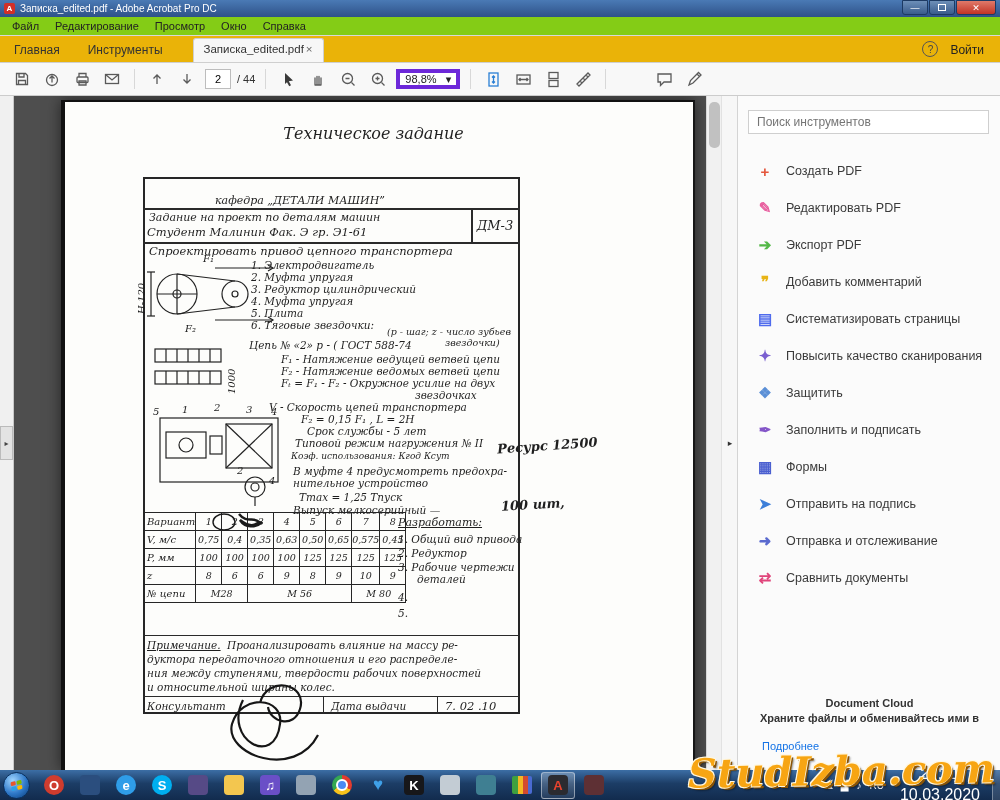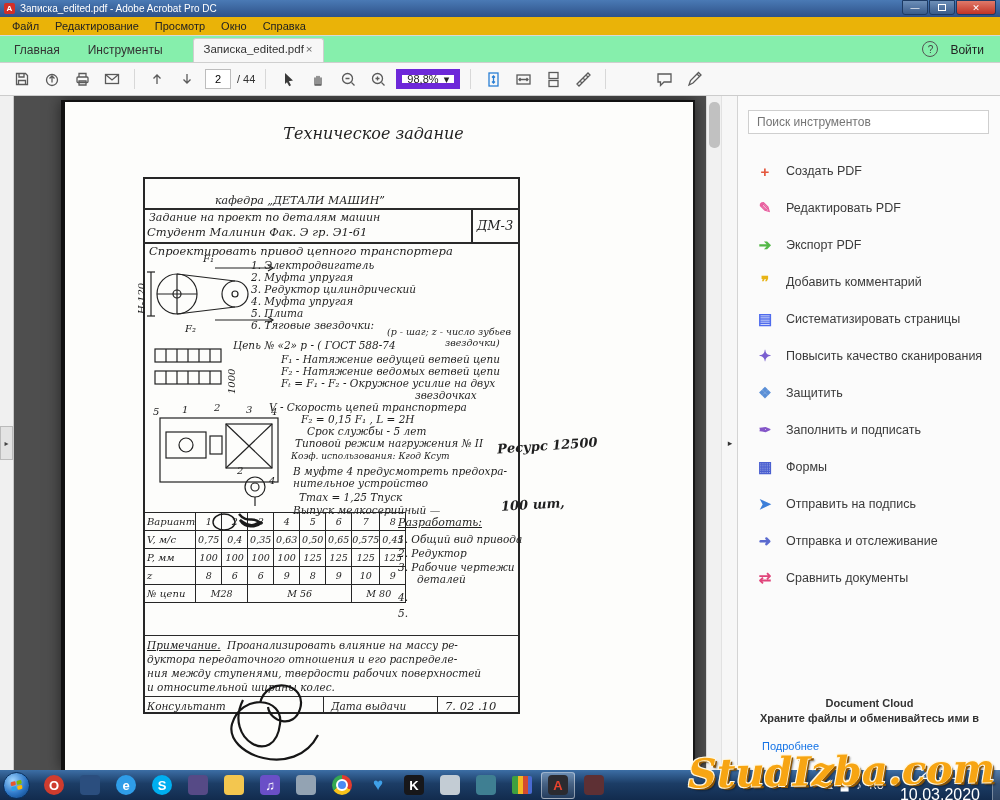--- a/index.html
+++ b/index.html
@@ -6,37 +6,37 @@
 body{width:1000px;height:800px;font-family:"Liberation Sans",sans-serif;overflow:hidden;background:#4e4e4e}
 .app{position:relative;width:1000px;height:800px;background:#4e4e4e;overflow:hidden}
 
 .titlebar{position:absolute;left:0;top:0;width:100%;height:17px;background:linear-gradient(#4a7ab5,#2e5188);display:flex;align-items:center;padding:0 4px;color:#fff;font-size:10px;z-index:10}
 .tb-logo{width:11px;height:11px;background:#d22f27;color:#fff;font-size:8px;line-height:11px;text-align:center;border-radius:2px;margin-right:5px;font-weight:bold}
 .win-controls{margin-left:auto;display:flex;align-self:flex-start}
 .wc{width:26px;height:15px;display:flex;align-items:center;justify-content:center;font-size:9px;color:#fff;border:1px solid #1d3a63;background:linear-gradient(#6d8fb8,#3a5c8c);border-radius:0 0 3px 3px;margin-left:1px}
 .wc.close{background:linear-gradient(#e07a6a,#c23325);width:40px}
 .maxbox{width:8px;height:7px;border:1px solid #fff;display:block}
 
-.menubar{position:absolute;left:0;top:17px;width:100%;height:19px;background:#eab308;border-bottom:1px solid #d9d9d9;display:flex;align-items:center;font-size:11px;color:#222;padding-left:4px}
+.menubar{position:absolute;left:0;top:17px;width:100%;height:19px;background:#84cc16;border-bottom:1px solid #d9d9d9;display:flex;align-items:center;font-size:11px;color:#222;padding-left:4px}
 .menubar span{padding:0 8px}
 
-.tabbar{position:absolute;left:0;top:36px;width:100%;height:27px;background:#86efac;border-bottom:1px solid #cfcfcf;display:flex;align-items:flex-end;font-size:12px;color:#333}
+.tabbar{position:absolute;left:0;top:36px;width:100%;height:27px;background:#eab308;border-bottom:1px solid #cfcfcf;display:flex;align-items:flex-end;font-size:12px;color:#333}
 .tab-plain{padding:5px 14px}
 .doc-tab{height:24px;background:#f7f7f7;border:1px solid #cfcfcf;border-bottom:none;border-radius:3px 3px 0 0;padding:4px 8px 0 10px;margin-left:16px;display:flex;font-size:11.5px}
 .tab-close{color:#666;padding:0 2px}
 .help-circle{margin-left:auto;width:16px;height:16px;border:1.5px solid #555;border-radius:50%;font-size:10px;display:flex;align-items:center;justify-content:center;margin-bottom:5px;color:#444}
 .signin{padding:0 16px 5px 12px;font-size:12px;color:#222}
 
 .toolbar{position:absolute;left:0;top:63px;width:100%;height:33px;background:#f8f8f8;border-bottom:1px solid #ccc;display:flex;align-items:center;padding-left:10px;gap:6px}
 .ticon{width:24px;height:24px;display:flex;align-items:center;justify-content:center}
 .ticon svg{stroke:#5a5a5a;fill:none;stroke-width:1.3}
 .tsep{width:1px;height:20px;background:#d8d8d8;margin:0 4px}
 .page-input{width:26px;height:20px;border:1px solid #bdbdbd;background:#fff;text-align:center;font-size:11px;font-family:"Liberation Sans",sans-serif}
 .page-total{font-size:11px;color:#333;white-space:nowrap}
-.zoom-box{width:64px;height:20px;border:6px solid #6d28d9;background:#fff;font-size:11px;display:flex;align-items:center;justify-content:space-between;padding:0 5px;color:#222}
+.zoom-box{width:64px;height:20px;border:4px solid #6d28d9;background:#fff;font-size:11px;display:flex;align-items:center;justify-content:space-between;padding:0 5px;color:#222}
 .spacer30{width:30px}
 
 .navstrip{position:absolute;left:0;top:96px;width:14px;height:674px;background:#f0f0f0;border-right:1px solid #c9c9c9;z-index:5}
 .nav-toggle{position:absolute;top:330px;left:0;width:13px;height:34px;background:#e3e3e3;border:1px solid #bbb;font-size:8px;display:flex;align-items:center;justify-content:center;color:#444}
 
 .viewport{position:absolute;left:15px;top:96px;width:691px;height:674px;background:#4e4e4e;overflow:hidden}
 .page{position:absolute;left:46px;top:4px;width:634px;height:670px;background:#fdfdfb;border-left:4px solid #111;border-top:2px solid #111;border-right:2px solid #161616;box-shadow:0 0 14px rgba(0,0,0,.55);font-family:"DejaVu Serif",serif;font-style:italic;color:#1f1f1f}
 .dl{position:absolute;font-size:10.5px;white-space:nowrap}
 .formbox{position:absolute;left:78px;top:75px;width:377px;height:537px;border:2px solid #262626}
 .ln{position:absolute;background:#2a2a2a}
@@ -248,21 +248,21 @@
 
       <div class="dl" style="left:186px;top:157px">1. Электродвигатель</div>
       <div class="dl" style="left:186px;top:169px">2. Муфта упругая</div>
       <div class="dl" style="left:186px;top:181px">3. Редуктор цилиндрический</div>
       <div class="dl" style="left:186px;top:193px">4. Муфта упругая</div>
       <div class="dl" style="left:186px;top:205px">5. Плита</div>
       <div class="dl" style="left:186px;top:217px">6. Тяговые звездочки:</div>
       <div class="dl" style="left:322px;top:224px;font-size:9.5px">(р - шаг;  z - число зубьев</div>
       <div class="dl" style="left:380px;top:235px;font-size:9.5px">звездочки)</div>
 
-      <div class="dl" style="left:168px;top:237px">Цепь № «2» р - ( ГОСТ 588-74</div>
+      <div class="dl" style="left:184px;top:237px">Цепь № «2» р - ( ГОСТ 588-74</div>
       <div class="dl" style="left:216px;top:251px">F₁ - Натяжение ведущей ветвей цепи</div>
       <div class="dl" style="left:216px;top:263px">F₂ - Натяжение ведомых ветвей цепи</div>
       <div class="dl" style="left:216px;top:275px">Fₜ = F₁ - F₂ - Окружное усилие на двух</div>
       <div class="dl" style="left:350px;top:287px">звездочках</div>
       <div class="dl" style="left:204px;top:299px">V - Скорость цепей транспортера</div>
       <div class="dl" style="left:236px;top:311px">F₂ = 0,15 F₁ ,    L = 2H</div>
       <div class="dl" style="left:242px;top:323px">Срок службы - 5 лет</div>
       <div class="dl" style="left:230px;top:335px">Типовой режим нагружения № II</div>
       <div class="dl" style="left:226px;top:349px;font-size:9px">Коэф. использования:  Кгод      Ксут</div>
       <div class="annot" style="left:432px;top:336px;transform:rotate(-4deg)">Ресурс 12500</div>

